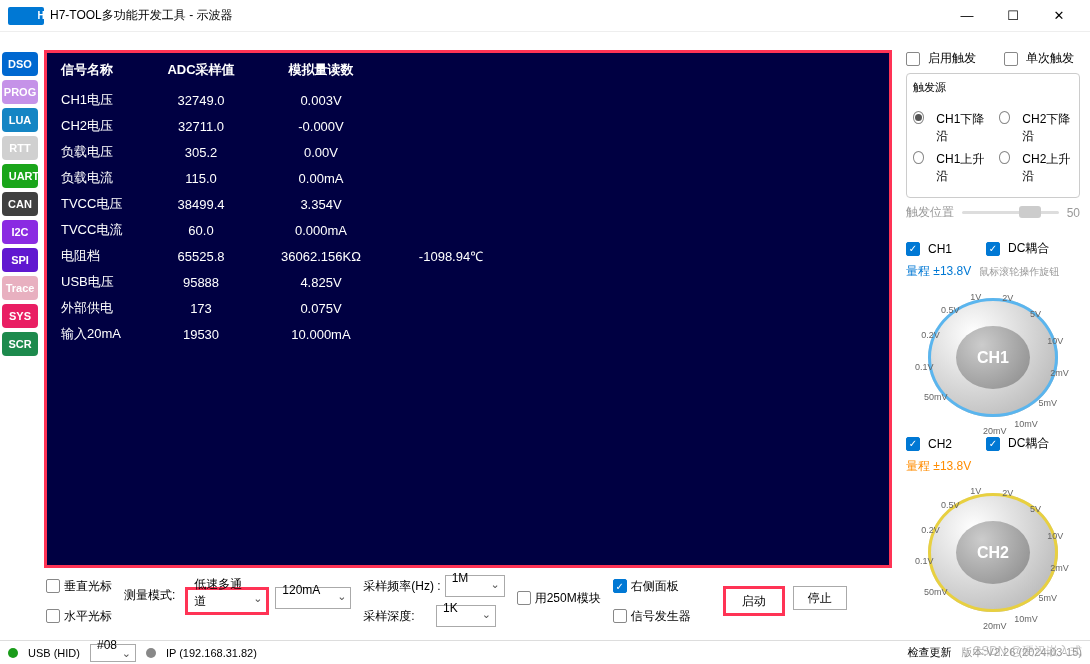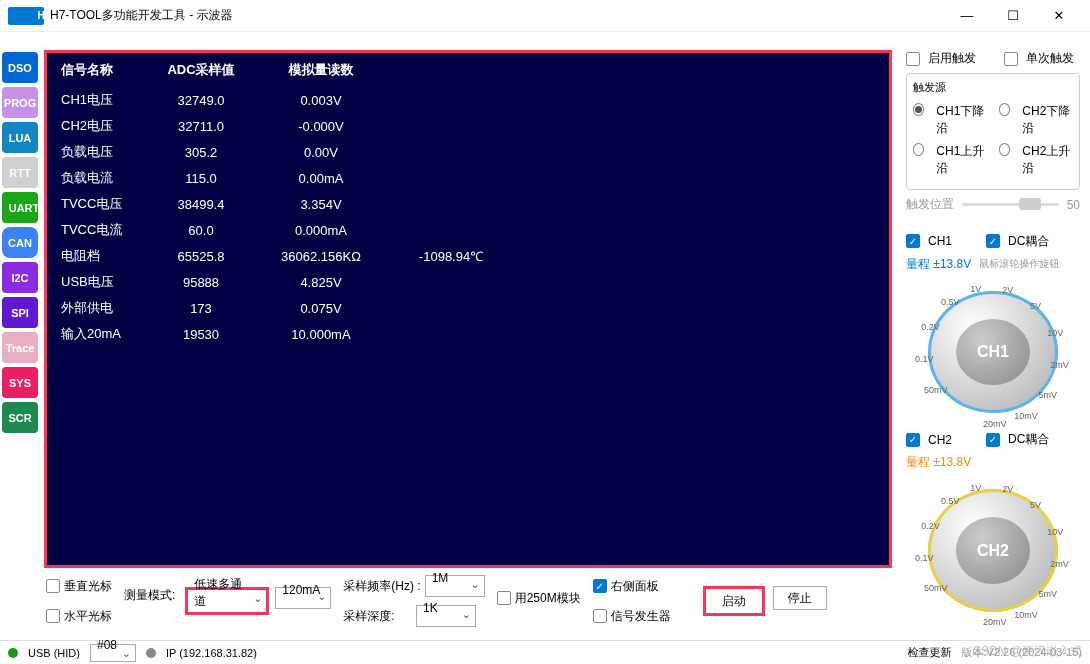--- a/index.html
+++ b/index.html
@@ -7,21 +7,21 @@
 
 .titlebar { height: 32px; display: flex; align-items: center; padding: 0 8px; border-bottom: 1px solid #eee; }
 .titlebar .app-icon { width: 18px; height: 18px; background: #0078d4; color: #fff; font-size: 10px; font-weight: bold; display: flex; align-items: center; justify-content: center; border-radius: 2px; margin-right: 6px; padding-left: 36px; }
 .titlebar .title { font-size: 12px; color: #000; }
 .titlebar .spacer { flex: 1; }
 .win-btn { width: 46px; height: 32px; display: flex; align-items: center; justify-content: center; font-size: 13px; cursor: pointer; }
 
 .main-area { display: flex; height: 600px; }
 
 .sidebar { width: 40px; padding-top: 20px; display: flex; flex-direction: column; align-items: center; gap: 4px; }
-.side-btn { width: 36px; height: 31px; border-radius: 4px; color: #fff; font-size: 11px; font-weight: bold; display: flex; align-items: center; justify-content: center; cursor: pointer; }
+.side-btn { width: 36px; height: 24px; border-radius: 4px; color: #fff; font-size: 11px; font-weight: bold; display: flex; align-items: center; justify-content: center; cursor: pointer; }
 
 .center { flex: 1; display: flex; flex-direction: column; padding: 18px 8px 8px 4px; }
 .scope { flex: 1; background: #000042; border: 3px solid #ff3355; position: relative; padding: 8px 14px; color: #fff; }
 .scope-table-head { display: flex; font-weight: bold; font-size: 13px; margin-bottom: 8px; }
 .scope-col1 { width: 90px; }
 .scope-col2 { width: 100px; text-align: center; }
 .scope-col3 { width: 140px; text-align: center; }
 .scope-col4 { width: 120px; text-align: center; }
 .scope-row { display: flex; font-size: 13px; height: 26px; align-items: center; }
 
@@ -31,21 +31,21 @@
 .checkbox.checked { background: #0078d4; border-color: #0078d4; }
 .select { border: 1px solid #aaa; height: 22px; padding: 0 18px 16px 6px; font-size: 12px; background: #fff; position: relative; display: inline-flex; align-items: center; }
 .select::after { content: "⌄"; position: absolute; right: 4px; top: 2px; font-size: 11px; color: #555; }
 .select.hl { border: 3px solid #ff3355; height: 28px; }
 .btn { border: 1px solid #aaa; height: 24px; padding: 0 14px; background: #fff; font-size: 12px; display: inline-flex; align-items: center; cursor: pointer; }
 .btn.hl { border: 3px solid #ff3355; height: 30px; padding: 0 16px; }
 
 .rightpanel { width: 190px; padding: 18px 10px 8px 6px; font-size: 12px; display: flex; flex-direction: column; gap: 6px; }
 .rp-row { display: flex; align-items: center; gap: 8px; }
 .fieldset { border: 1px solid #ccc; border-radius: 4px; padding: 6px; }
-.fieldset-title { font-size: 11px; margin-bottom: 8px; }
+.fieldset-title { font-size: 11px; margin-bottom: 16px; }
 .radio-row { display: flex; gap: 12px; margin: 6px 0; }
 .radio { width: 13px; height: 13px; border: 1px solid #888; border-radius: 50%; display: inline-flex; align-items: center; justify-content: center; }
 .radio.checked::after { content: ""; width: 7px; height: 7px; background: #555; border-radius: 50%; }
 .slider { flex: 1; height: 3px; background: #ddd; position: relative; border-radius: 2px; }
 .slider-thumb { position: absolute; right: 18px; top: -5px; width: 22px; height: 12px; background: #ccc; border-radius: 3px; }
 .muted { color: #999; }
 .blue-txt { color: #0078d4; }
 .orange-txt { color: #ff8c00; }
 
 .dial { width: 150px; height: 150px; position: relative; margin: 2px auto; }
@@ -71,21 +71,21 @@
   <div class="win-btn">✕</div>
 </div>
 
 <div class="main-area">
   <div class="sidebar" id="sidebar">
       <div class="side-btn" style="background: rgb(0, 104, 208);">DSO</div>
       <div class="side-btn" style="background: rgb(197, 146, 232);">PROG</div>
       <div class="side-btn" style="background: rgb(20, 133, 196);">LUA</div>
       <div class="side-btn" style="background: rgb(208, 208, 208);">RTT</div>
       <div class="side-btn" style="background: rgb(26, 165, 26); padding-left: 8px;">UART</div>
-      <div class="side-btn" style="background: #3b82f6; border-radius: 8px;">CAN</div>
+      <div class="side-btn" style="background: #404040;">CAN</div>
       <div class="side-btn" style="background: rgb(138, 43, 226);">I2C</div>
       <div class="side-btn" style="background: rgb(96, 24, 208);">SPI</div>
       <div class="side-btn" style="background: rgb(232, 176, 192);">Trace</div>
       <div class="side-btn" style="background: rgb(233, 30, 99);">SYS</div>
       <div class="side-btn" style="background: rgb(29, 138, 77);">SCR</div>
     </div>
 
   <div class="center">
     <div class="scope">
       <div class="scope-table-head">
@@ -167,21 +167,21 @@
             <span class="checkbox"></span>
             <span>水平光标</span>
           </div>
       </div>
       <div style="display:flex;flex-direction:row;gap:10px">
         <div>测量模式:</div>
         <div style="display:flex;gap:6px">
           <div class="select hl" style="width:84px">
               <span>低速多通道</span>
             </div>
-          <div class="select" style="width:56px">
+          <div class="select" style="width:76px">
               <span>120mA</span>
             </div>
         </div>
       </div>
       <div style="display:flex;flex-direction:column;gap:6px">
         <div class="ctrl-group">
             <span>采样频率(Hz) :</span>
             <div class="select" style="width:60px">
               <span>1M</span>
             </div>

